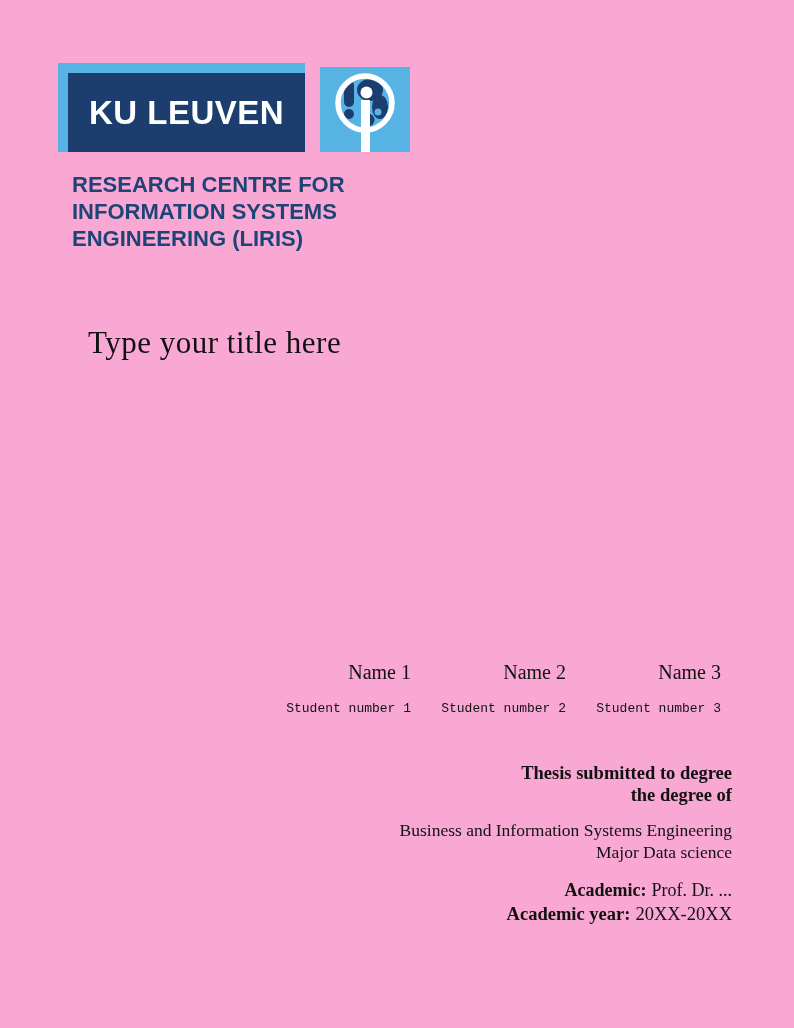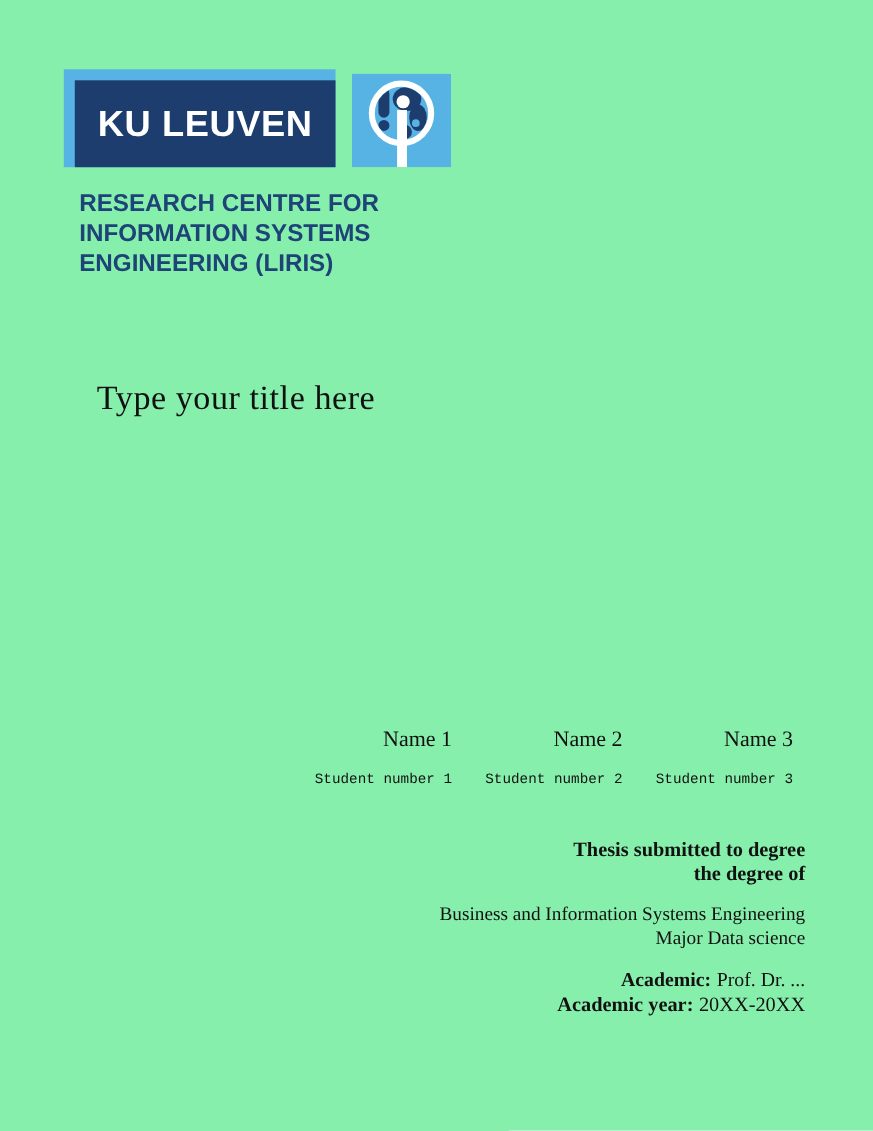--- a/index.html
+++ b/index.html
@@ -4,21 +4,21 @@
 <style>
   * { margin: 0; padding: 0; box-sizing: border-box; }
   html, body { background: #ffffff; }
   body {
     width: 794px; height: 1028px;
     position: relative;
     font-family: "Liberation Serif", serif;
     color: #111111;
     overflow: hidden;
   }
-  .page { position: absolute; inset: 0; background: #86efac; }
+  .page { position: absolute; inset: 0; background: #f9a8d4; }
 
   
   .ku-logo {
     position: absolute; left: 58px; top: 63px;
     width: 247px; height: 89px;
     background: #57B3E3;
   }
   .ku-logo-inner {
     position: absolute; left: 10px; top: 10px; right: 0; bottom: 0;
     background: #1C3D6E;
@@ -40,21 +40,21 @@
     position: absolute; left: 72px; top: 171px;
     font-family: "Liberation Sans", sans-serif;
     font-weight: bold;
     font-size: 22px; line-height: 27px;
     color: #1E4377;
     letter-spacing: 0px;
   }
 
   
   .thesis-title {
-    position: absolute; left: 88px; top: 344px;
+    position: absolute; left: 88px; top: 325px;
     font-size: 31px;
     color: #111111;
     letter-spacing: 0.5px;
     white-space: nowrap;
   }
 
   
   .authors {
     position: absolute; left: 283px; top: 660px; width: 438px;
     display: flex; justify-content: space-between;

